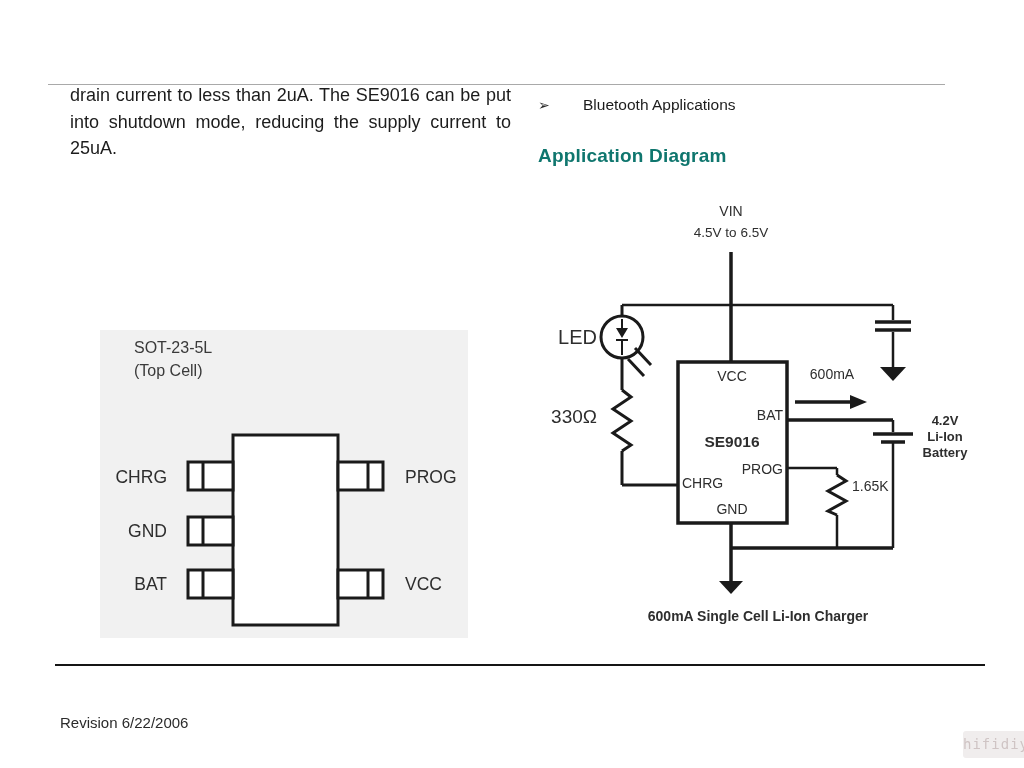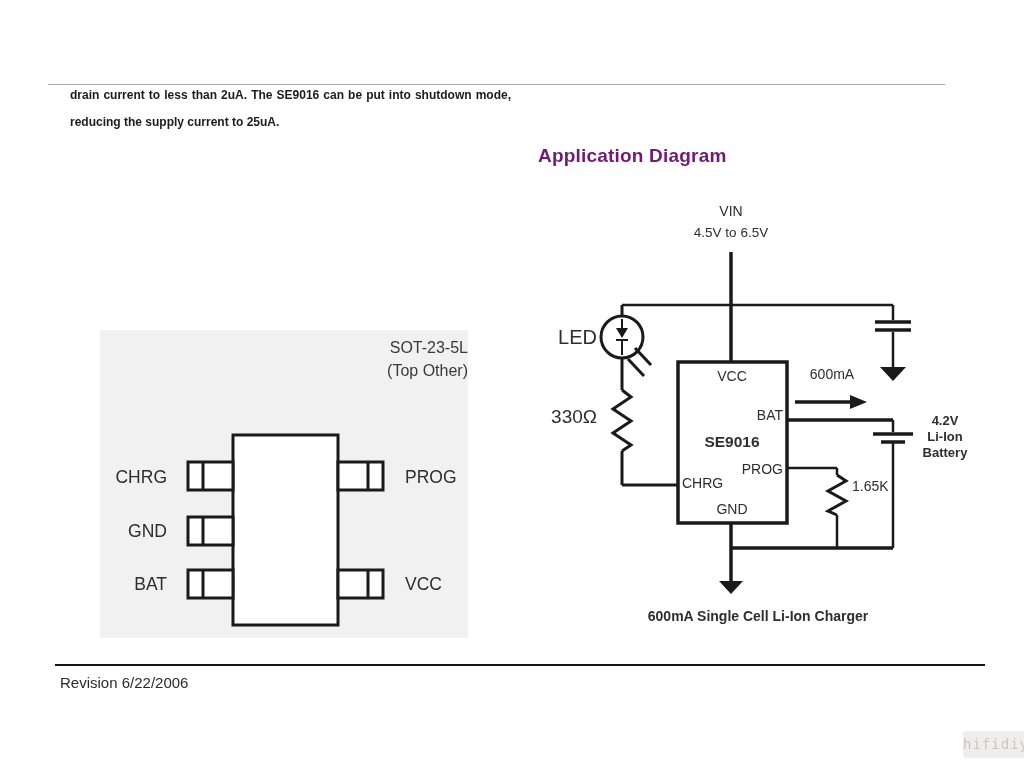--- a/index.html
+++ b/index.html
@@ -2,68 +2,71 @@
 <html><head>
 <meta charset="utf-8">
 <style>
   html,body{margin:0;padding:0;background:#ffffff;}
   .page{position:relative;width:1024px;height:768px;background:#ffffff;overflow:hidden;
         font-family:"Liberation Sans",sans-serif;color:#1e1e1e;}
 
   .top-rule{position:absolute;left:48px;top:84px;width:897px;height:1px;background:#a9a9a9;}
   .bottom-rule{position:absolute;left:55px;top:664px;width:930px;height:2px;background:#151515;}
 
-  .intro{position:absolute;left:70px;top:82px;width:441px;font-size:12px;line-height:26.6px;
-         text-align:justify;color:#1c1c1c;font-weight:bold;}
+  .intro{position:absolute;left:70px;top:82px;width:441px;font-size:18px;line-height:26.6px;
+         text-align:justify;color:#1c1c1c;}
   .intro p{margin:0;}
   .intro p.indent{text-indent:38px;}
 
   .bullet-row{position:absolute;left:538px;top:96px;font-size:15.5px;color:#1c1c1c;}
   .bullet-marker{display:inline-block;width:45px;font-size:14px;color:#2a2a2a;}
   .bullet-label{color:#1c1c1c;}
 
-  .heading{position:absolute;font-size:19px;font-weight:bold;color:#701a75;letter-spacing:.2px;}
+  .heading{position:absolute;font-size:19px;font-weight:bold;color:#0f766e;letter-spacing:.2px;}
   .h-app{left:538px;top:145px;}
   .h-pin{left:70px;top:301px;}
 
   .pin-block{position:absolute;left:100px;top:330px;width:368px;height:308px;background:#f1f1f1;}
-  .pkg-title{position:absolute;left:100px;top:336px;width:368px;text-align:right;
+  .pkg-title{position:absolute;left:100px;top:336px;width:368px;text-align:left;
              padding-left:34px;box-sizing:border-box;font-size:16px;line-height:23px;color:#3a3a3a;}
 
   .pkg-svg{position:absolute;left:105px;top:420px;}
   .circuit-svg{position:absolute;left:545px;top:195px;}
 
   svg text{font-family:"Liberation Sans",sans-serif;fill:#2e2e2e;}
   .wire{stroke:#1a1a1a;fill:none;}
   .shape{stroke:#1a1a1a;fill:#ffffff;}
   .solid{fill:#1a1a1a;stroke:none;}
 
-  .revision{position:absolute;left:60px;top:674px;font-size:15px;color:#2b2b2b;}
+  .revision{position:absolute;left:60px;top:714px;font-size:15px;color:#2b2b2b;}
   .watermark{position:absolute;left:920px;top:731px;width:101px;height:27px;background:#f0eded;
              border-radius:3px;font-family:"DejaVu Sans Mono",monospace;font-size:14px;
              color:#cfc4c4;text-align:center;line-height:27px;letter-spacing:1px;margin-left:43px;}
 </style>
 </head>
 <body>
 
 <div class="page">
 
   <div class="top-rule"></div>
 
   <div class="intro">
     <p>drain current to less than 2uA.  The SE9016 can be put into shutdown mode, reducing the supply current to 25uA.</p>
   </div>
 
+  <div class="bullet-row">
+    <span class="bullet-marker">➢</span><span class="bullet-label">Bluetooth Applications</span>
+  </div>
 
   <div class="heading h-app">Application Diagram</div>
 
   <div class="pin-block"></div>
   <div class="pkg-title">
     <div>SOT-23-5L</div>
-    <div>(Top Other)</div>
+    <div>(Top Cell)</div>
   </div>
 
   <svg class="pkg-svg" width="370" height="225" viewBox="0 0 370 225">
     <rect class="shape" x="128" y="15" width="105" height="190" stroke-width="3"></rect>
 
     <rect class="shape" x="83" y="42" width="45" height="28" stroke-width="3"></rect>
     <line class="wire" x1="98" y1="42" x2="98" y2="70" stroke-width="3"></line>
     <rect class="shape" x="83" y="97" width="45" height="28" stroke-width="3"></rect>
     <line class="wire" x1="98" y1="97" x2="98" y2="125" stroke-width="3"></line>
     <rect class="shape" x="83" y="150" width="45" height="28" stroke-width="3"></rect>

